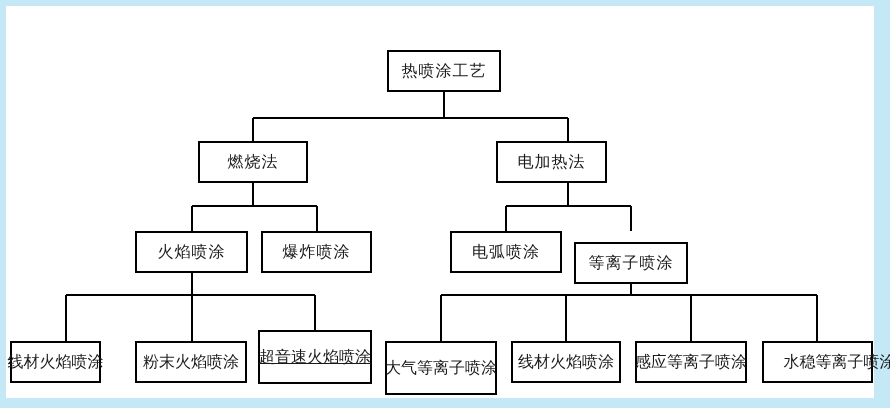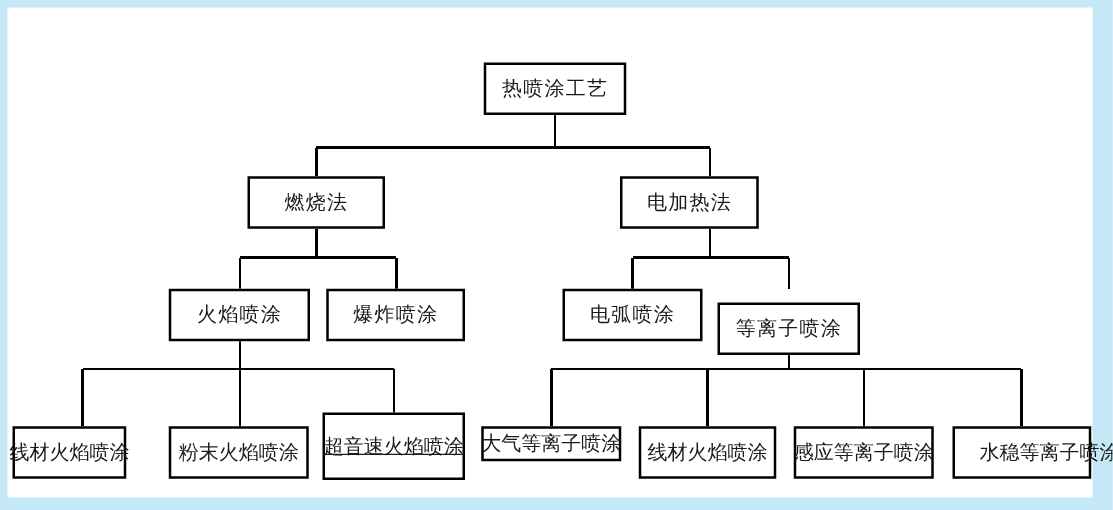--- a/index.html
+++ b/index.html
@@ -46,21 +46,21 @@
   .n-electric    { left: 496px; top: 141px; width: 111px; height: 42px; }
   
   .n-flame       { left: 135px; top: 231px; width: 113px; height: 42px; }
   .n-detonation  { left: 261px; top: 231px; width: 111px; height: 42px; }
   .n-arc         { left: 450px; top: 231px; width: 112px; height: 42px; }
   .n-plasma      { left: 574px; top: 242px; width: 114px; height: 42px; }
   
   .n-wire        { left:  10px; top: 341px; width: 91px; height: 42px; letter-spacing: 0; }
   .n-powder      { left: 135px; top: 341px; width: 112px; height: 42px; letter-spacing: 0; }
   .n-hvof        { left: 258px; top: 330px; width: 114px; height: 54px; letter-spacing: 0; text-decoration: underline; }
-  .n-aps         { left: 385px; top: 341px; width: 112px; height: 28px; letter-spacing: 0; }
+  .n-aps         { left: 385px; top: 341px; width: 112px; height: 54px; letter-spacing: 0; }
   .n-lpps        { left: 511px; top: 341px; width: 110px; height: 42px; letter-spacing: 0; }
   .n-induction   { left: 635px; top: 341px; width: 112px; height: 42px; letter-spacing: 0; }
   .n-water       { left: 762px; top: 341px; width: 111px; height: 42px; letter-spacing: 0; padding-left: 44px; }
 </style>
 </head>
 <body>
 
 <div class="page">
   <div class="canvas"></div>
 

